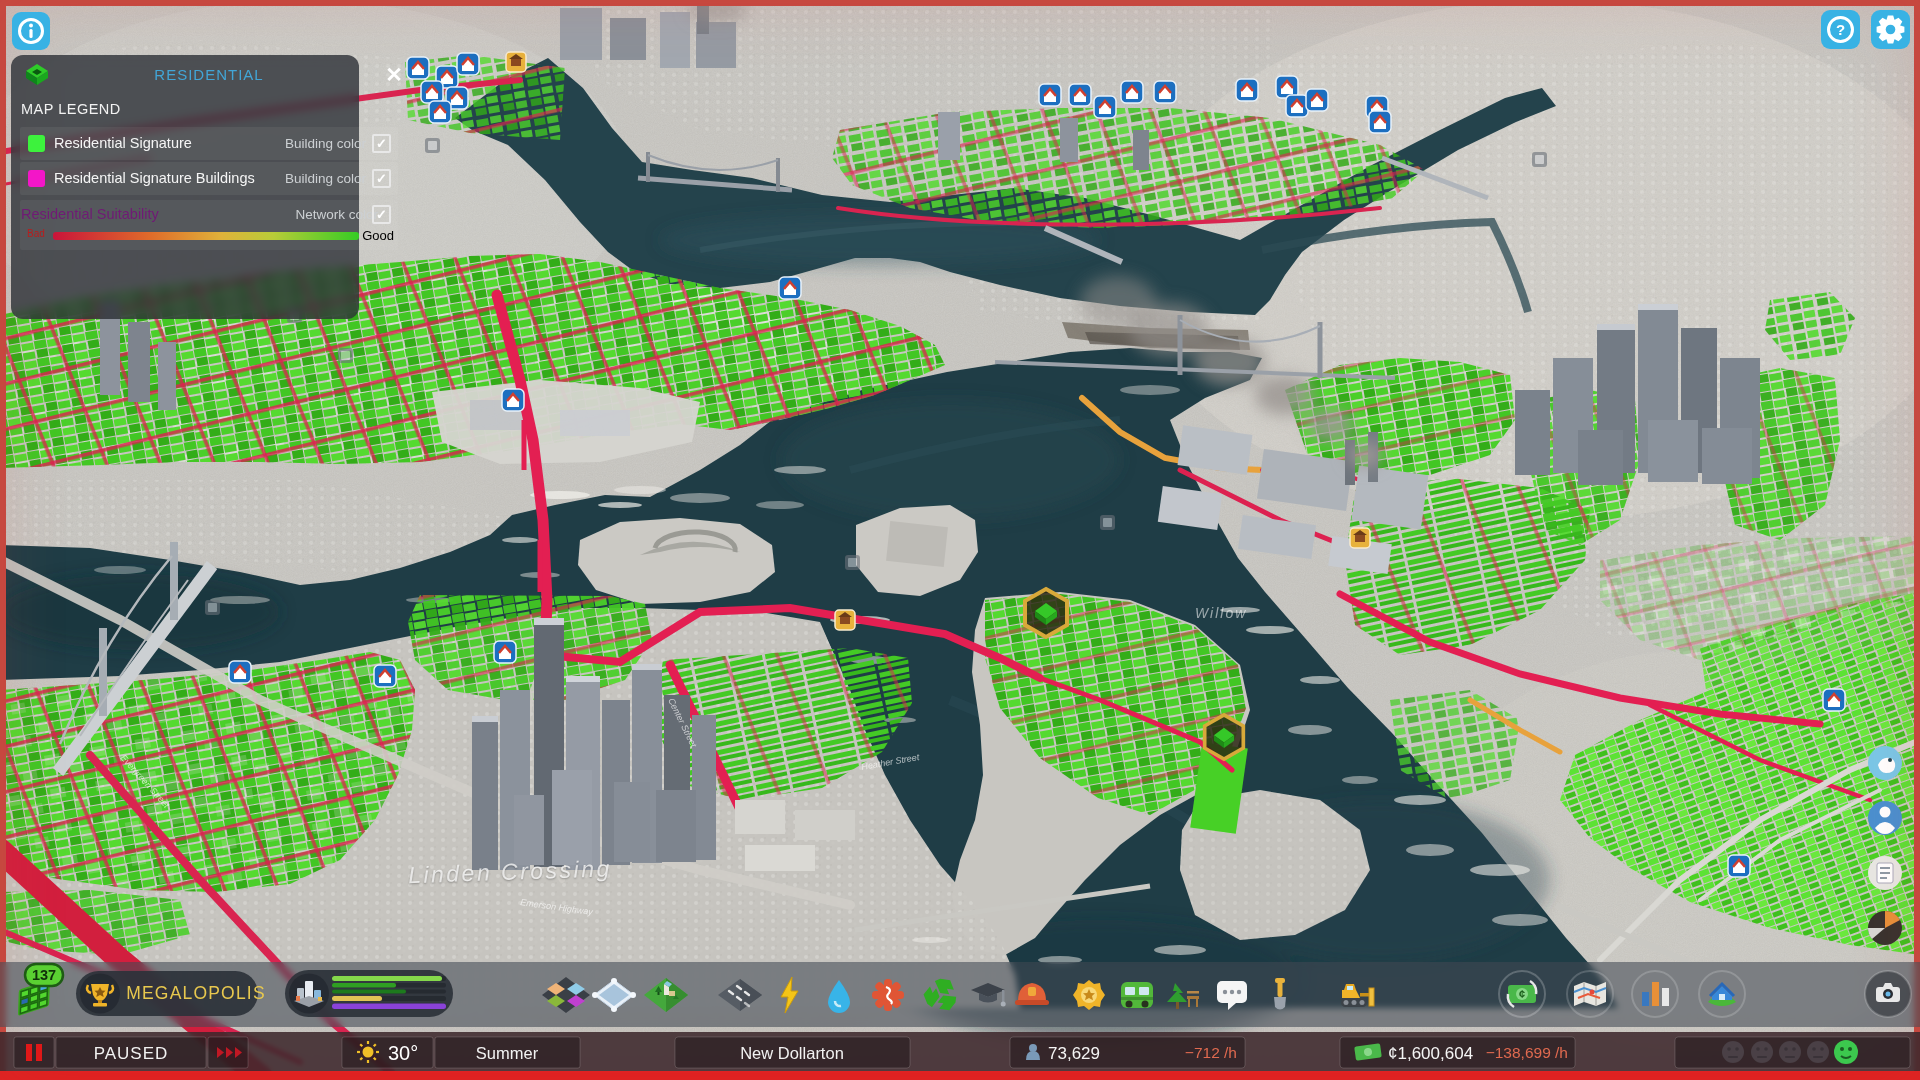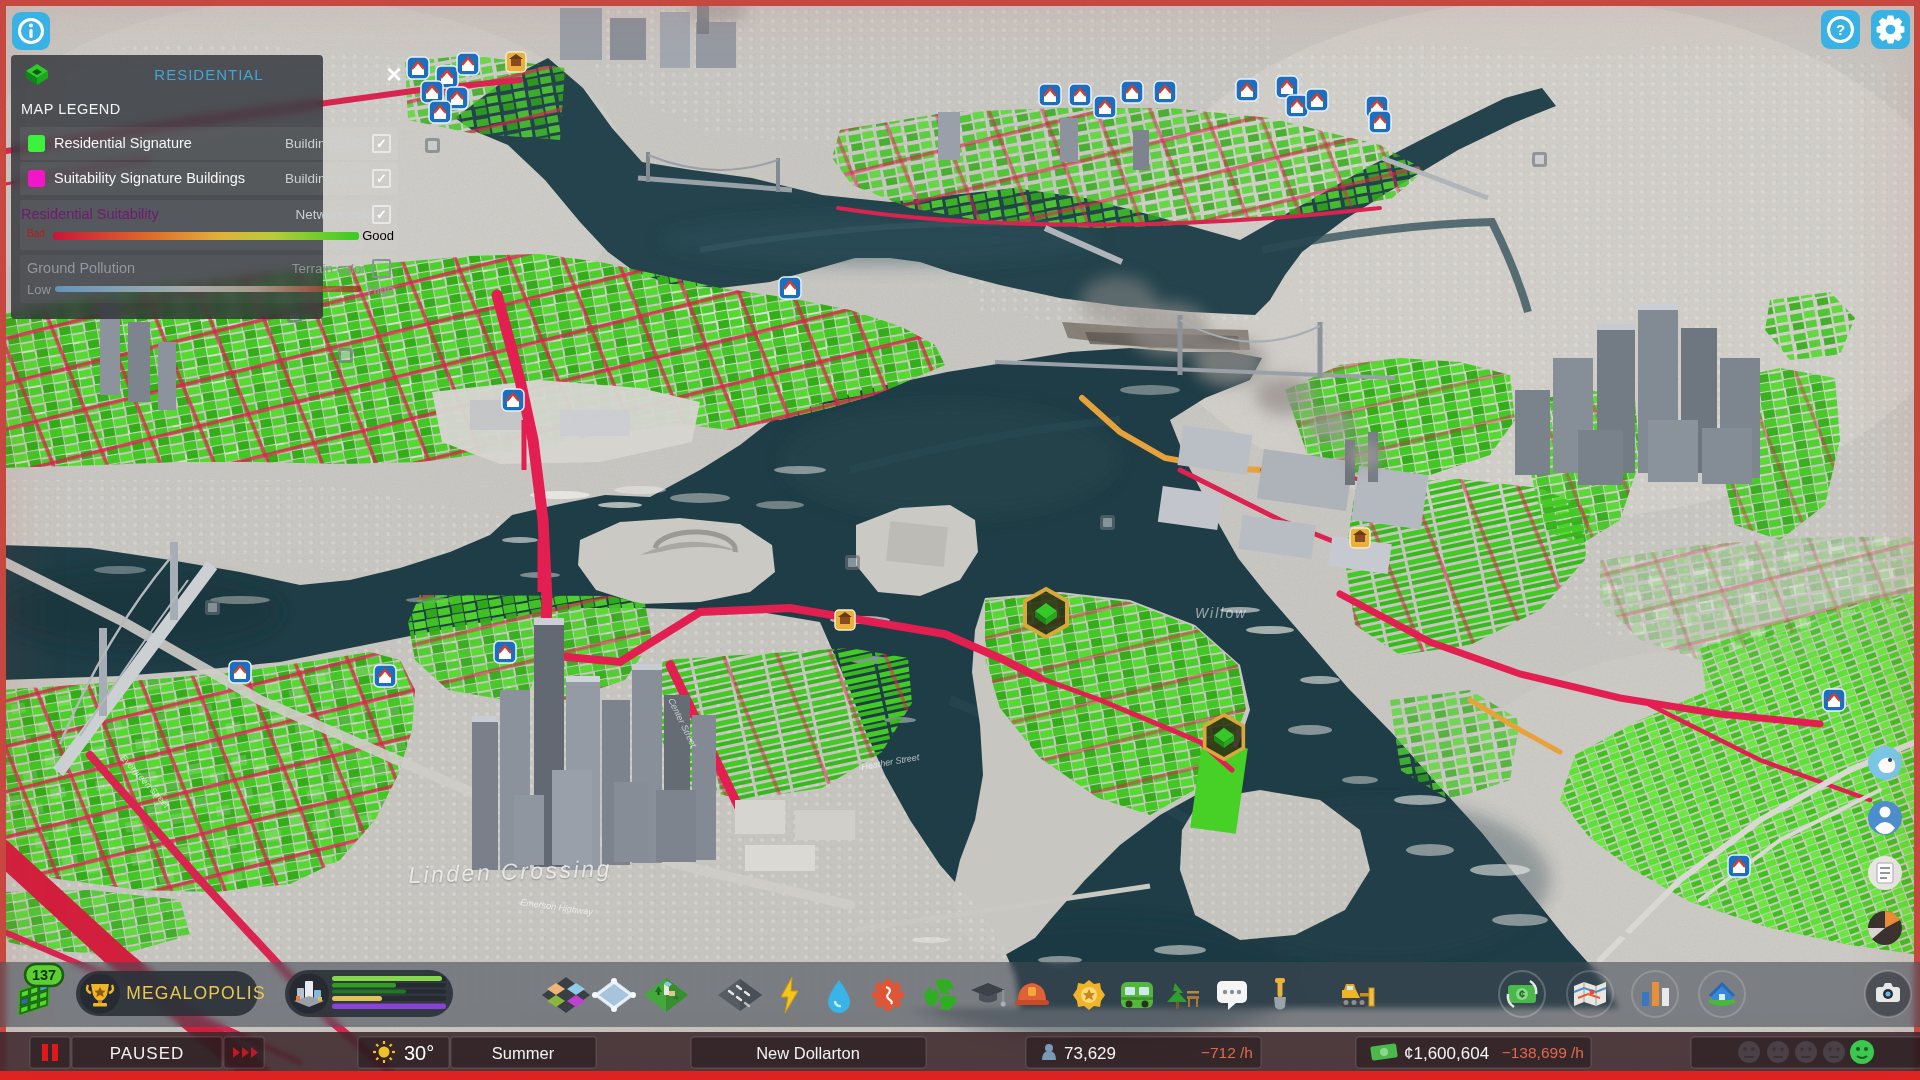--- a/index.html
+++ b/index.html
@@ -454,62 +454,54 @@
     <svg class="abs" style="left:1821px;top:10px" width="39" height="39" viewBox="0 0 39 39">
       <circle cx="19.5" cy="19.5" r="12" fill="none" stroke="#fff" stroke-width="3"></circle>
       <text x="19.5" y="25" font-size="15" font-weight="bold" fill="#fff" text-anchor="middle" font-family="Liberation Sans,sans-serif">?</text>
     </svg>
     <div class="abs" style="left:1871px;top:10px;width:39px;height:39px;background:#38b2e4;border-radius:9px"></div>
     <svg class="abs" style="left:1871px;top:10px" width="39" height="39" viewBox="0 0 39 39">
       <path d="M16.8,5.6 L22.2,5.6 L23.7,10.6 L22.8,10.3 L27.5,7.7 L31.3,11.5 L28.7,16.2 L28.4,15.3 L33.4,16.8 L33.4,22.2 L28.4,23.7 L28.7,22.8 L31.3,27.5 L27.5,31.3 L22.8,28.7 L23.7,28.4 L22.2,33.4 L16.8,33.4 L15.3,28.4 L16.2,28.7 L11.5,31.3 L7.7,27.5 L10.3,22.8 L10.6,23.7 L5.6,22.2 L5.6,16.8 L10.6,15.3 L10.3,16.2 L7.7,11.5 L11.5,7.7 L16.2,10.3 L15.3,10.6 Z" fill="#fff"></path>
       <circle cx="19.5" cy="19.5" r="4.8" fill="#38b2e4"></circle>
     </svg>
 
-    <div class="abs" style="left:11px;top:55px;width:312px;height:264px;background:rgba(40,44,50,0.78);border-radius:4px;backdrop-filter:blur(5px)">
+    <div class="abs" style="left:11px;top:55px;width:348px;height:264px;background:rgba(40,44,50,0.78);border-radius:12px;backdrop-filter:blur(5px)">
       <svg class="abs" style="left:13px;top:7px" width="26" height="26" viewBox="0 0 26 26">
         <path d="M13,2 L24,9 L13,16 L2,9 Z" fill="#2ecc28"></path>
         <path d="M2,9 L13,16 L13,23 L2,16 Z" fill="#0e861a"></path>
         <path d="M24,9 L13,16 L13,23 L24,16 Z" fill="#1aa81e"></path>
         <path d="M13,7 L18,10 L13,13 L8,10 Z" fill="#0a5a10"></path>
       </svg>
       <div class="abs" style="left:0;top:11px;width:396px;text-align:center;color:#42a5d6;font-size:15px;letter-spacing:1px">RESIDENTIAL</div>
       <div class="abs" style="left:370px;top:7px;width:26px;height:26px;color:#fff;font-size:21px;font-weight:bold;text-align:center;line-height:26px">✕</div>
       <div class="abs" style="left:10px;top:46px;color:#f2f2f2;font-size:14.5px;letter-spacing:0.5px">MAP LEGEND</div>
 
       <div class="abs" style="left:9px;top:72px;width:378px;height:33px;background:rgba(255,255,255,0.06);border-radius:2px">
         <div class="abs" style="left:8px;top:8px;width:17px;height:17px;background:#3df23d;border-radius:3px"></div>
         <div class="abs" style="left:34px;top:8px;color:#f5f5f5;font-size:14.5px">Residential Signature</div>
         <div class="abs" style="right:32px;top:9px;color:#ccd0d3;font-size:13.5px">Building color</div>
         <div class="abs" style="right:7px;top:7px;width:15px;height:15px;border:2px solid #e8e8e8;border-radius:2px;color:#fff;font-size:13px;font-weight:bold;text-align:center;line-height:15px">✓</div>
       </div>
 
       <div class="abs" style="left:9px;top:107px;width:378px;height:33px;background:rgba(255,255,255,0.06);border-radius:2px">
         <div class="abs" style="left:8px;top:8px;width:17px;height:17px;background:#f316c8;border-radius:3px"></div>
-        <div class="abs" style="left:34px;top:8px;color:#f5f5f5;font-size:14.5px">Suitability Signature Buildings</div>
+        <div class="abs" style="left:34px;top:8px;color:#f5f5f5;font-size:14.5px">Residential Signature Buildings</div>
         <div class="abs" style="right:32px;top:9px;color:#ccd0d3;font-size:13.5px">Building color</div>
         <div class="abs" style="right:7px;top:7px;width:15px;height:15px;border:2px solid #e8e8e8;border-radius:2px;color:#fff;font-size:13px;font-weight:bold;text-align:center;line-height:15px">✓</div>
       </div>
 
       <div class="abs" style="left:9px;top:145px;width:378px;height:50px;background:rgba(255,255,255,0.05);border-radius:2px">
         <div class="abs" style="left:1px;top:6px;color:#701a75;font-size:14.5px">Residential Suitability</div>
         <div class="abs" style="right:20px;top:7px;color:#ccd0d3;font-size:13.5px">Network color</div>
         <div class="abs" style="right:7px;top:5px;width:15px;height:15px;border:2px solid #e8e8e8;border-radius:2px;color:#fff;font-size:13px;font-weight:bold;text-align:center;line-height:15px">✓</div>
         <div class="abs" style="left:7px;top:28px;color:#b91c1c;font-size:10px">Bad</div>
         <div class="abs" style="left:33px;top:32px;width:306px;height:7.5px;border-radius:3px;background:linear-gradient(90deg,#c9143a,#e06c2a 32%,#e0b23a 55%,#b8cc38 72%,#35cc24)"></div>
         <div class="abs" style="right:4px;top:28px;color:#000000;font-size:13px">Good</div>
       </div>
 
-      <div class="abs" style="left:9px;top:200px;width:378px;height:48px;background:rgba(255,255,255,0.04);border-radius:2px">
-        <div class="abs" style="left:7px;top:5px;color:#93989d;font-size:14.5px">Ground Pollution</div>
-        <div class="abs" style="right:32px;top:6px;color:#8d9297;font-size:13.5px">Terrain color</div>
-        <div class="abs" style="right:7px;top:4px;width:15px;height:15px;border:2px solid #8d9297;border-radius:2px"></div>
-        <div class="abs" style="left:7px;top:27px;color:#93989d;font-size:13px">Low</div>
-        <div class="abs" style="left:35px;top:31px;width:306px;height:6px;border-radius:3px;opacity:0.75;background:linear-gradient(90deg,#6aa8d8,#cccccc 45%,#c8b4a8 65%,#b04a34 88%,#a02818)"></div>
-        <div class="abs" style="right:4px;top:27px;color:#93989d;font-size:13px">High</div>
-      </div>
     </div>
 
     <div class="abs" style="left:0;top:962px;width:1920px;height:65px;background:rgba(66,73,82,0.58);backdrop-filter:blur(3px)"></div>
     <div id="tb1" class="abs" style="left:0;top:962px;width:1920px;height:65px">
       <svg width="1920" height="65" viewBox="0 962 1920 65">
 
         <g transform="translate(34,997) rotate(-18) scale(0.82)">
           <rect x="-20" y="-14" width="40" height="30" rx="3" fill="#3aa61e" transform="skewX(-20)"></rect>
           <g transform="skewX(-20)" stroke="#1c6a10" stroke-width="2">
             <rect x="-17" y="-11" width="10" height="7" fill="#52d82e"></rect>
@@ -714,21 +706,21 @@
         <g transform="translate(1888,994)">
           <rect x="-12" y="-7" width="24" height="15" rx="3" fill="#e8e8e8"></rect>
           <path d="M-5,-7 L-3,-11 L3,-11 L5,-7 Z" fill="#e8e8e8"></path>
           <circle cx="0" cy="0" r="5" fill="#2a2e34"></circle>
             <circle cx="0" cy="0" r="2.5" fill="#68b8e8"></circle>
         </g>
       </svg>
     </div>
 
     <div class="abs" style="left:0;top:1032px;width:1920px;height:39px;background:rgba(62,40,44,0.88);backdrop-filter:blur(2px)"></div>
-    <div id="tb2" class="abs" style="left:16px;top:1032px;width:1600px;height:39px">
+    <div id="tb2" class="abs" style="left:0;top:1032px;width:1600px;height:39px">
       <svg width="1920" height="39" viewBox="0 1032 1920 39">
         <g fill="rgba(25,16,18,0.45)" stroke="rgba(255,255,255,0.16)" stroke-width="1">
           <rect x="14" y="1037" width="40" height="31" rx="2"></rect>
           <rect x="56" y="1037" width="150" height="31" rx="2"></rect>
           <rect x="208" y="1037" width="40" height="31" rx="2"></rect>
           <rect x="342" y="1037" width="91" height="31" rx="2"></rect>
           <rect x="435" y="1037" width="145" height="31" rx="2"></rect>
           <rect x="675" y="1037" width="235" height="31" rx="3"></rect>
           <rect x="1010" y="1037" width="235" height="31" rx="3"></rect>
           <rect x="1340" y="1037" width="235" height="31" rx="3"></rect>

